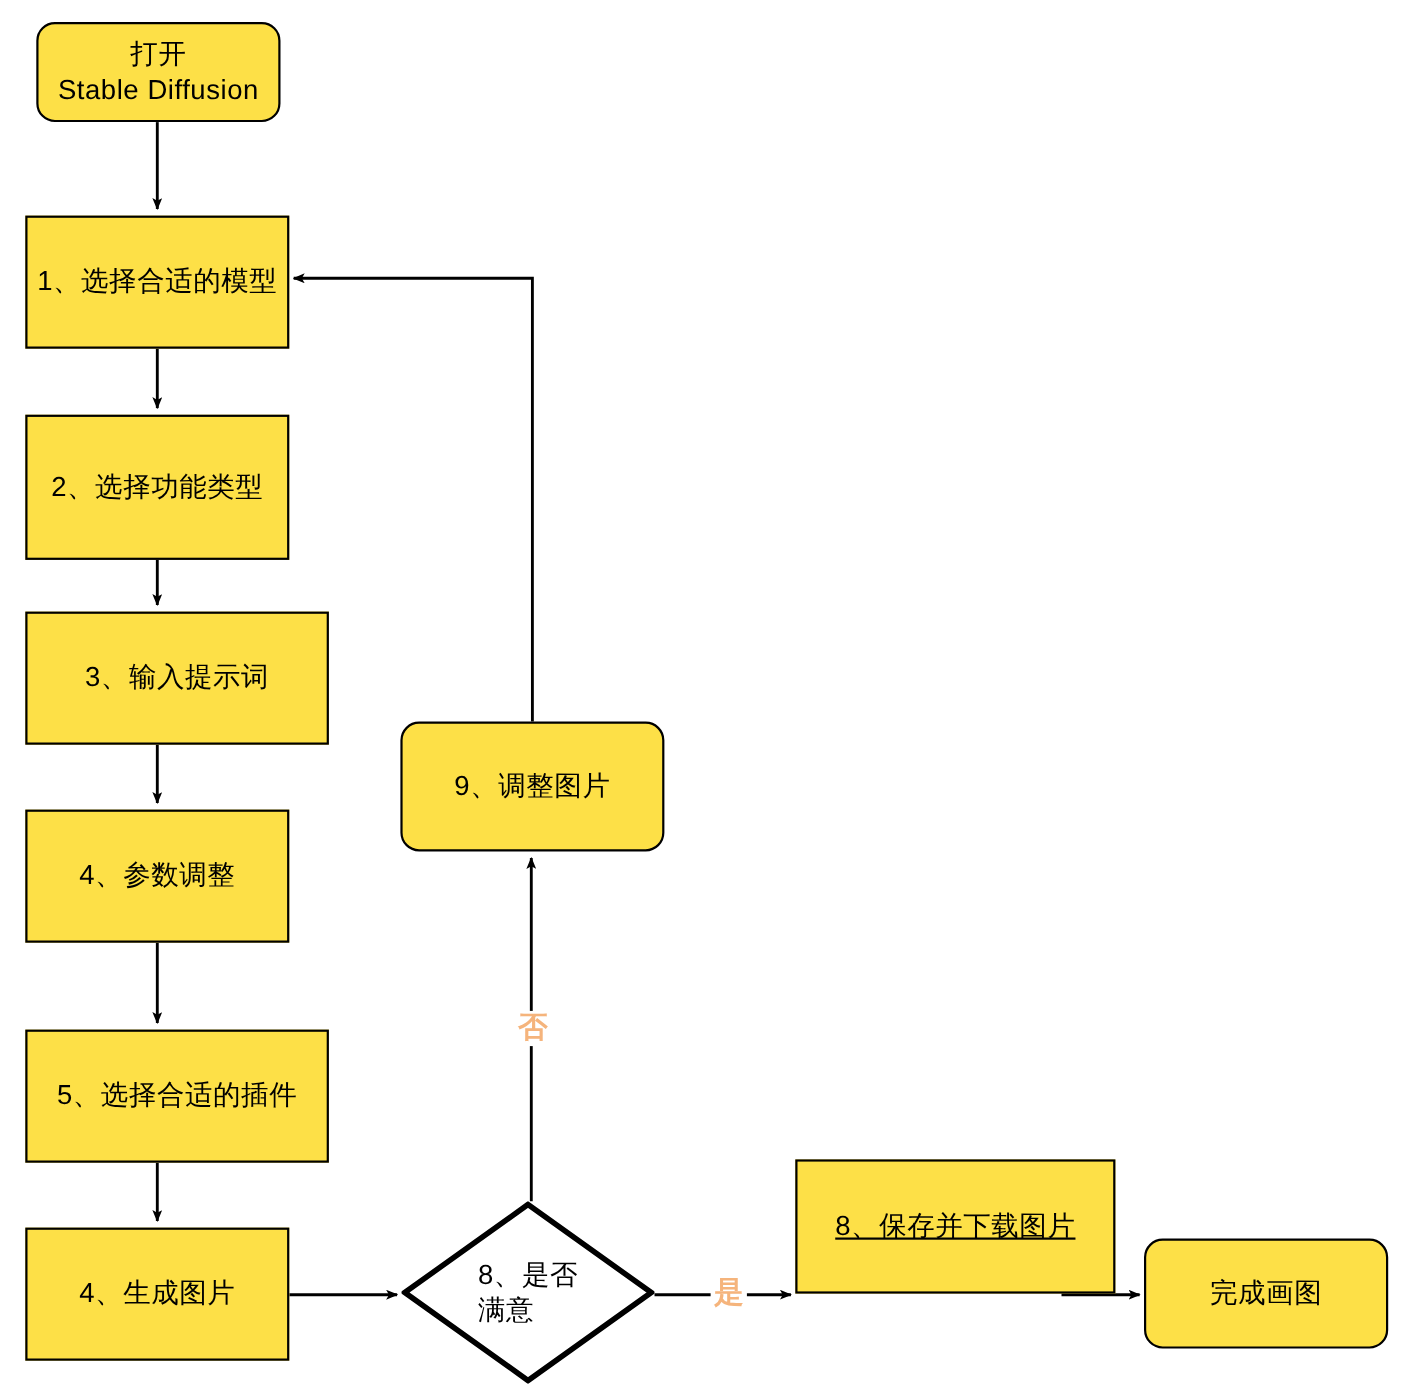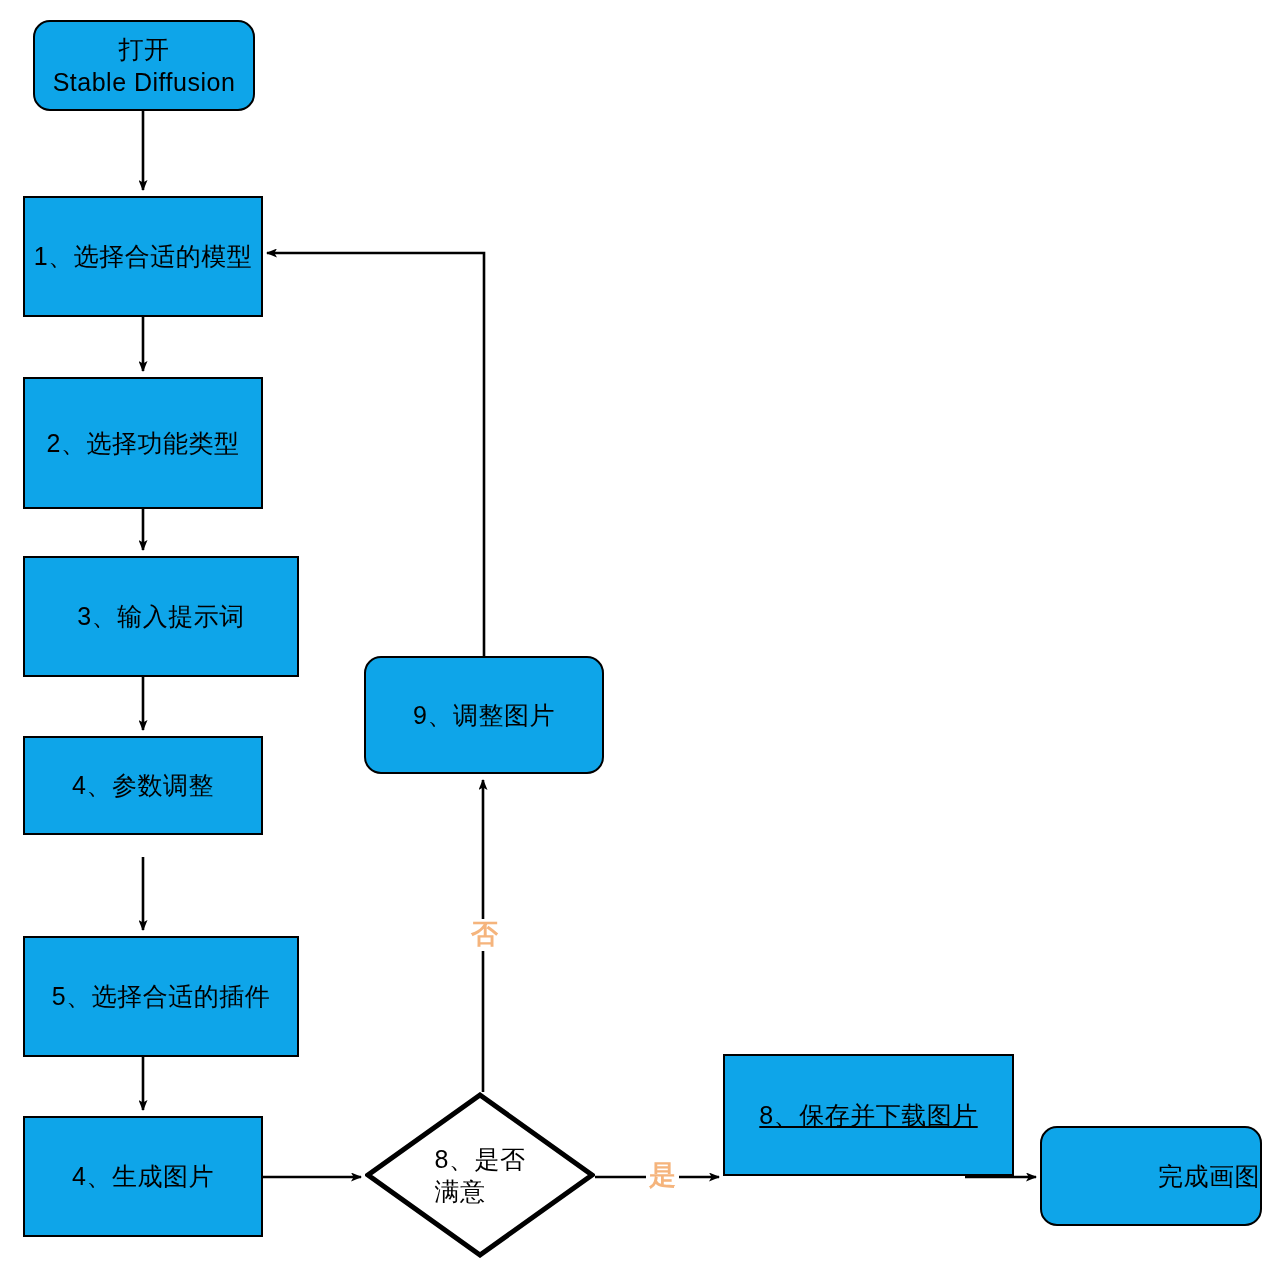--- a/index.html
+++ b/index.html
@@ -23,21 +23,21 @@
   #edge-layer {
     position: absolute;
     left: 0;
     top: 0;
     width: 1286px;
     height: 1272px;
   }
   .node {
     position: absolute;
     box-sizing: border-box;
-    background: #0ea5e9;
+    background: #fde047;
     display: flex;
     align-items: center;
     justify-content: center;
     text-align: center;
     color: #000000;
     z-index: 2;
   }
   .node-process {
     border: 2.4px solid #000000;
   }
@@ -126,21 +126,21 @@
   </div>
 
   <div class="node node-process" style="left:23px; top:377px; width:240px; height:132px;">
     <span class="node-label">2、选择功能类型</span>
   </div>
 
   <div class="node node-process" style="left:23px; top:556px; width:276px; height:121px;">
     <span class="node-label">3、输入提示词</span>
   </div>
 
-  <div class="node node-process" style="left:23px; top:736px; width:240px; height:99px;">
+  <div class="node node-process" style="left:23px; top:736px; width:240px; height:121px;">
     <span class="node-label">4、参数调整</span>
   </div>
 
   <div class="node node-process" style="left:23px; top:936px; width:276px; height:121px;">
     <span class="node-label">5、选择合适的插件</span>
   </div>
 
   <div class="node node-process" style="left:23px; top:1116px; width:240px; height:121px;">
     <span class="node-label">4、生成图片</span>
   </div>
@@ -154,21 +154,21 @@
       <polygon points="115,3 227,83 115,163 3,83" fill="#ffffff" stroke="#000000" stroke-width="5" vector-effect="non-scaling-stroke"></polygon>
     </svg>
     <span class="node-label">8、是否
 满意</span>
   </div>
 
   <div class="node node-process" style="left:723px; top:1054px; width:291px; height:122px;text-decoration:underline;">
     <span class="node-label">8、保存并下载图片</span>
   </div>
 
-  <div class="node node-terminal" style="left:1040px; top:1126px; width:222px; height:100px;justify-content:flex-end;">
+  <div class="node node-terminal" style="left:1040px; top:1126px; width:222px; height:100px;">
     <span class="node-label">完成画图</span>
   </div>
 
   <span class="edge-label" style="left:646px; top:1160px;">是</span>
 
   <span class="edge-label" style="left:468px; top:919px;">否</span>
 
 </div>
 
 </body></html>

